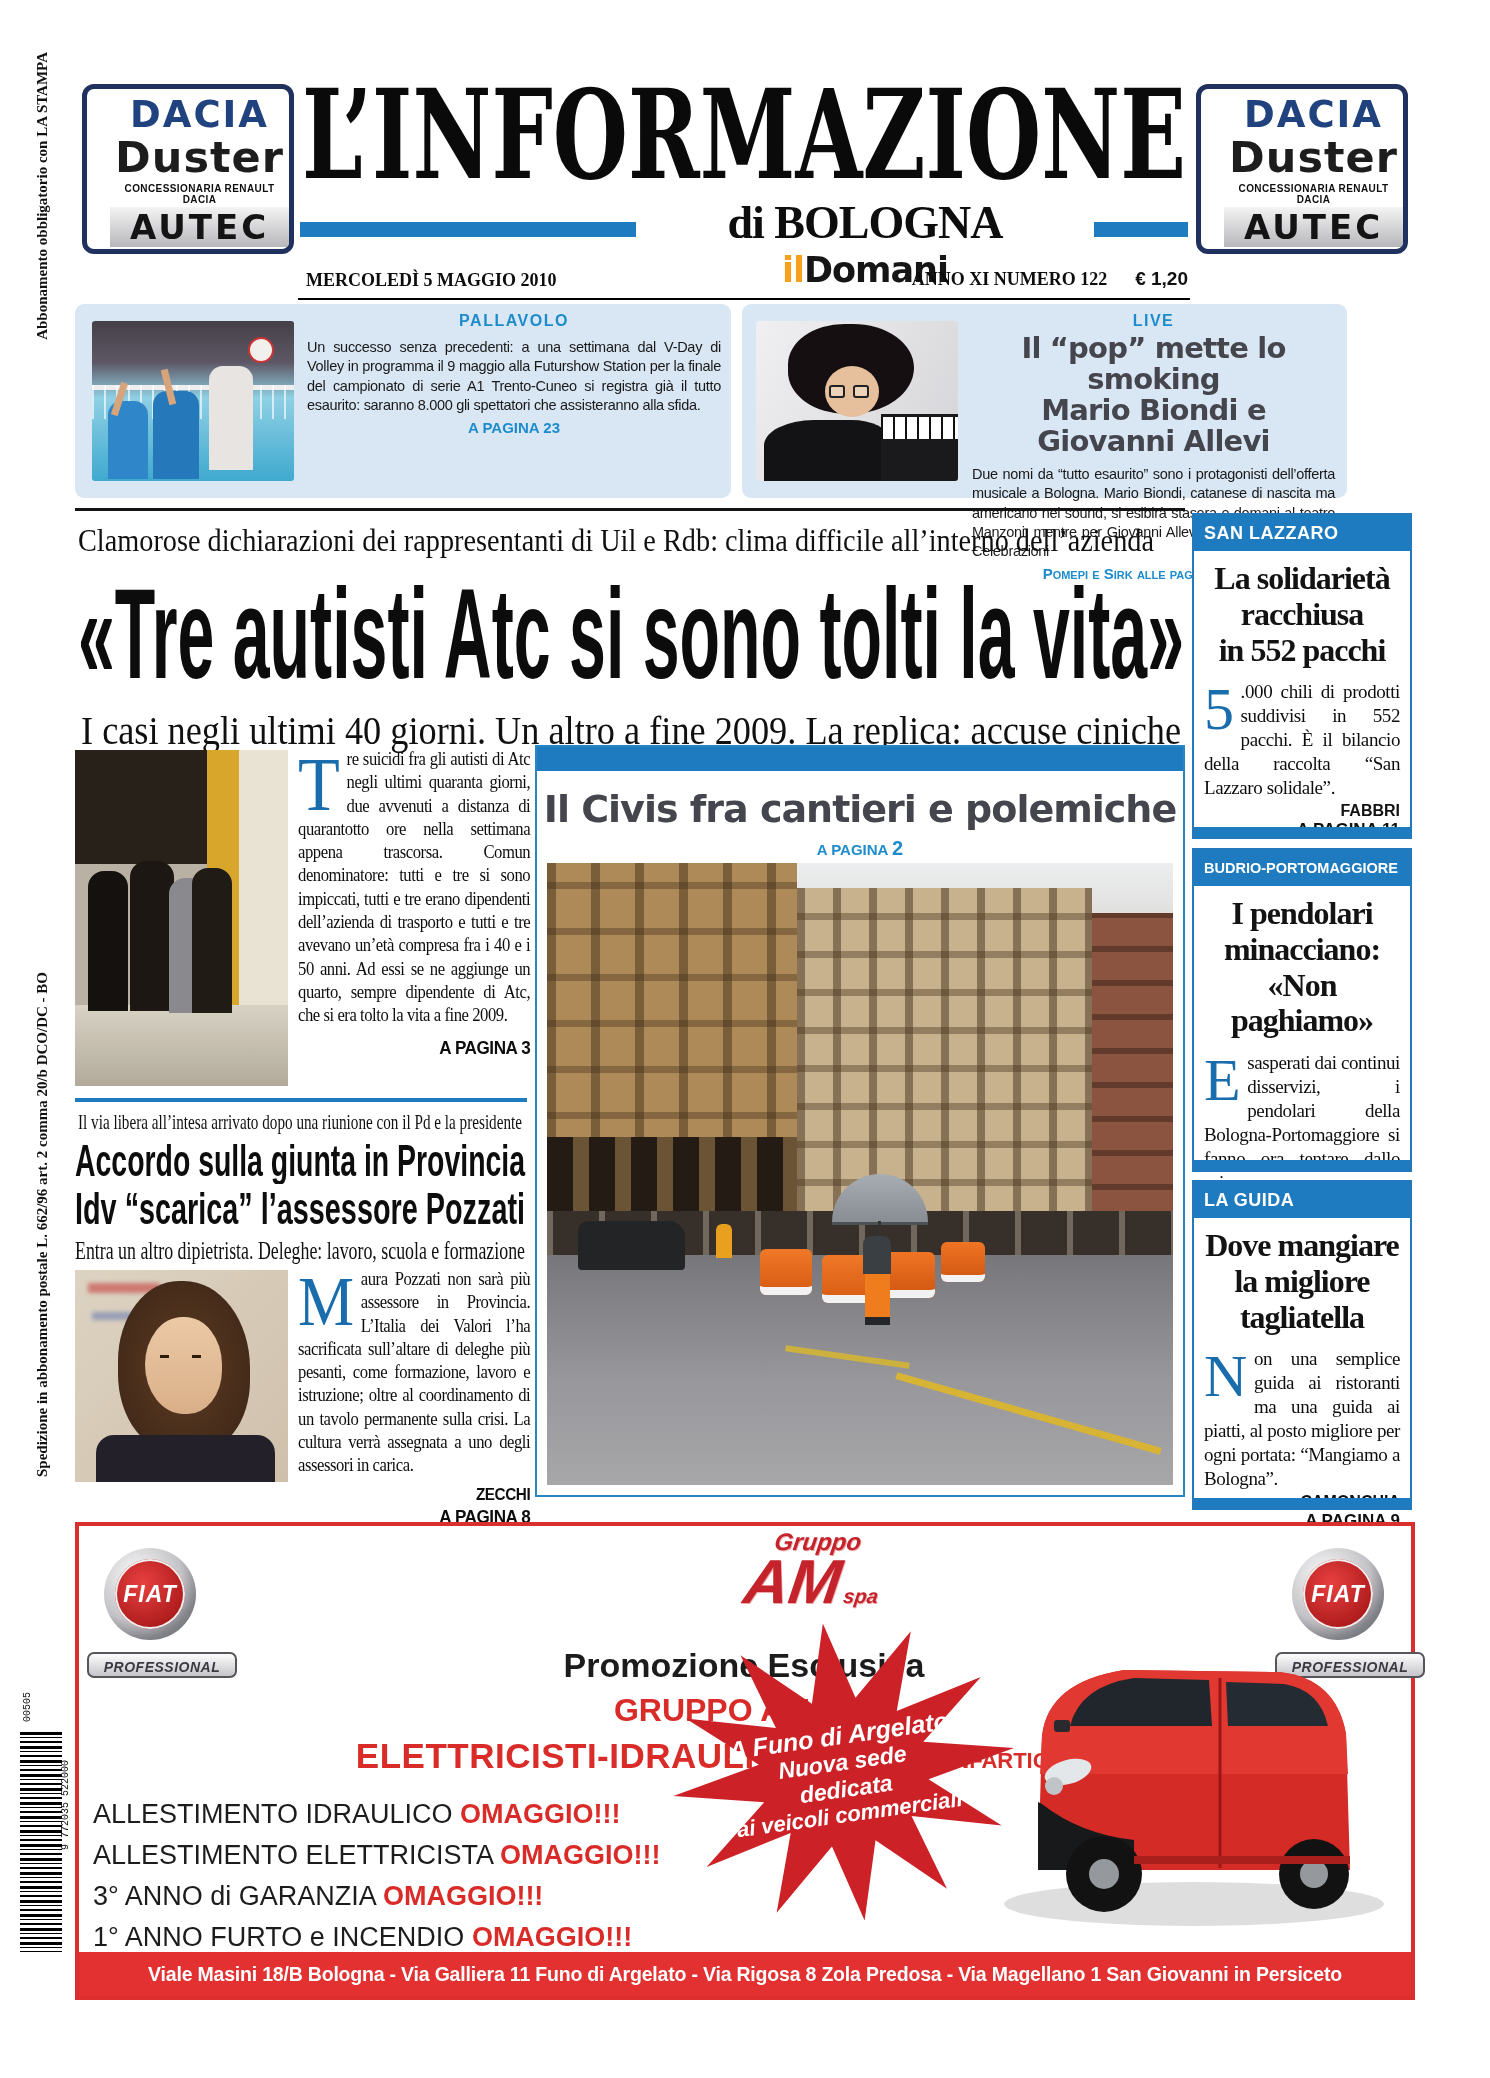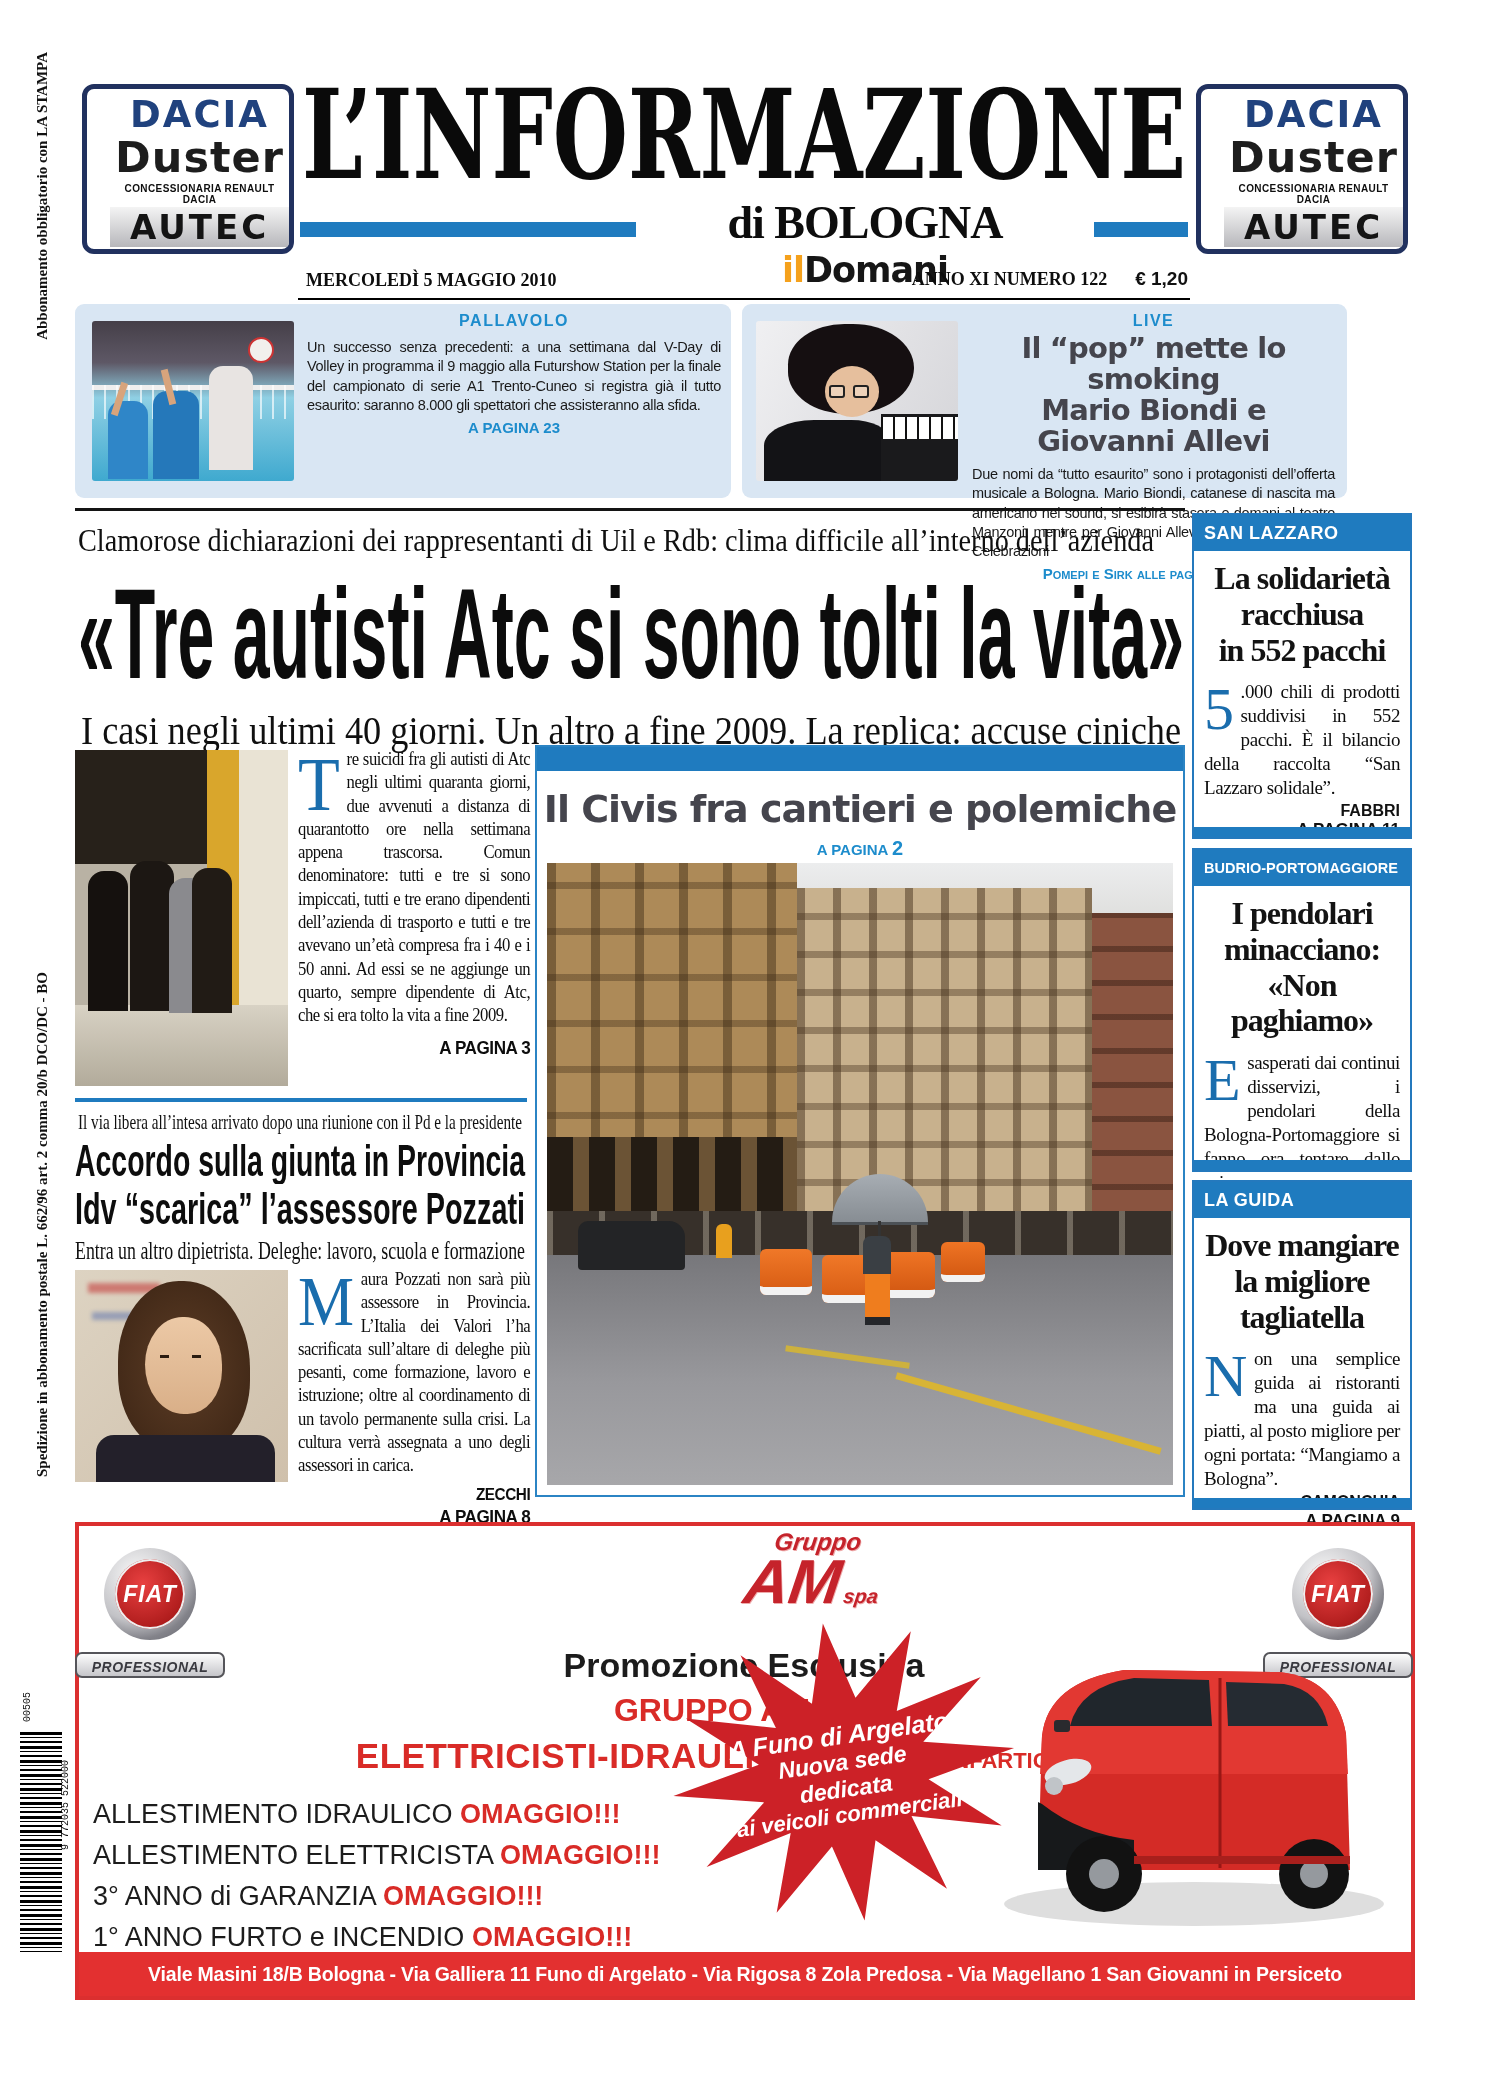--- a/index.html
+++ b/index.html
@@ -69,21 +69,21 @@
   
   .adbox{left:75px;top:1522px;width:1340px;height:478px;border:4px solid #db2f2f;background:#fff;box-sizing:border-box;}
   .fiatbadge{width:92px;height:92px;border-radius:50%;
      background:radial-gradient(circle at 35% 30%, #fafafa, #c2c2c6 52%, #83838a 72%, #5e5e66 100%);
      display:flex;align-items:center;justify-content:center;}
   .fiatinner{width:70px;height:70px;border-radius:50%;background:radial-gradient(circle at 40% 35%, #e84040, #b01d1d 70%, #7c1212 100%);
      color:#fff;font-weight:bold;font-style:italic;font-size:23px;letter-spacing:1px;
      display:flex;align-items:center;justify-content:center;box-shadow:0 0 0 2px #eee inset;}
   .profbadge{width:150px;height:26px;border:2px solid #55555a;border-radius:7px;
      background:linear-gradient(#fdfdfd,#c6c6ca);font-style:italic;font-weight:bold;font-size:14px;
-     color:#3a3a40;text-align:center;line-height:26px;letter-spacing:.5px;box-sizing:border-box;}
+     color:#3a3a40;text-align:center;line-height:26px;letter-spacing:.5px;box-sizing:border-box;margin-left:12px;}
   .amlogo{transform:skewX(-8deg);color:#c5232b;text-align:center;text-shadow:1px 1px 0 #eaa;}
   .amlogo .g{font-size:24px;font-weight:bold;font-style:italic;line-height:1;}
   .amlogo .am{font-size:62px;font-weight:bold;font-style:italic;line-height:.9;}
   .amlogo .spa{font-size:20px;font-weight:bold;font-style:italic;}
   .adpromo{font-size:34px;font-weight:bold;color:#1c1c1c;text-align:center;}
   .adcompany{font-size:32px;font-weight:bold;color:#d92b27;text-align:center;}
   .adtrades{text-align:center;color:#d92b27;font-weight:bold;}
   .adtrades .big{font-size:35px;letter-spacing:.5px;}
   .adtrades .small{font-size:22px;}
   .offer{font-size:27px;color:#1c1c1c;line-height:41px;white-space:nowrap;}

